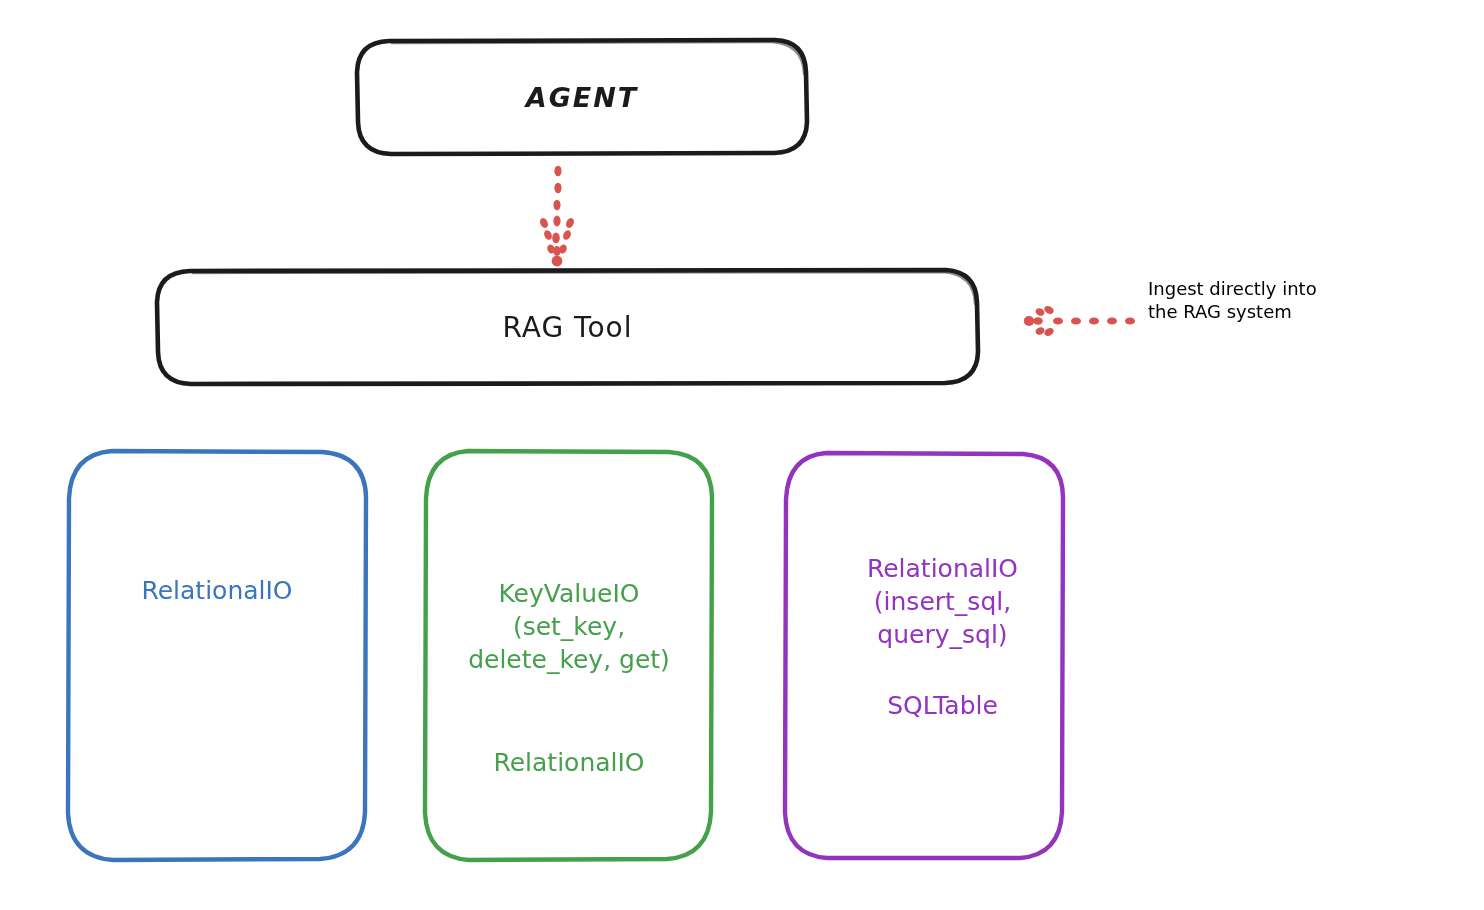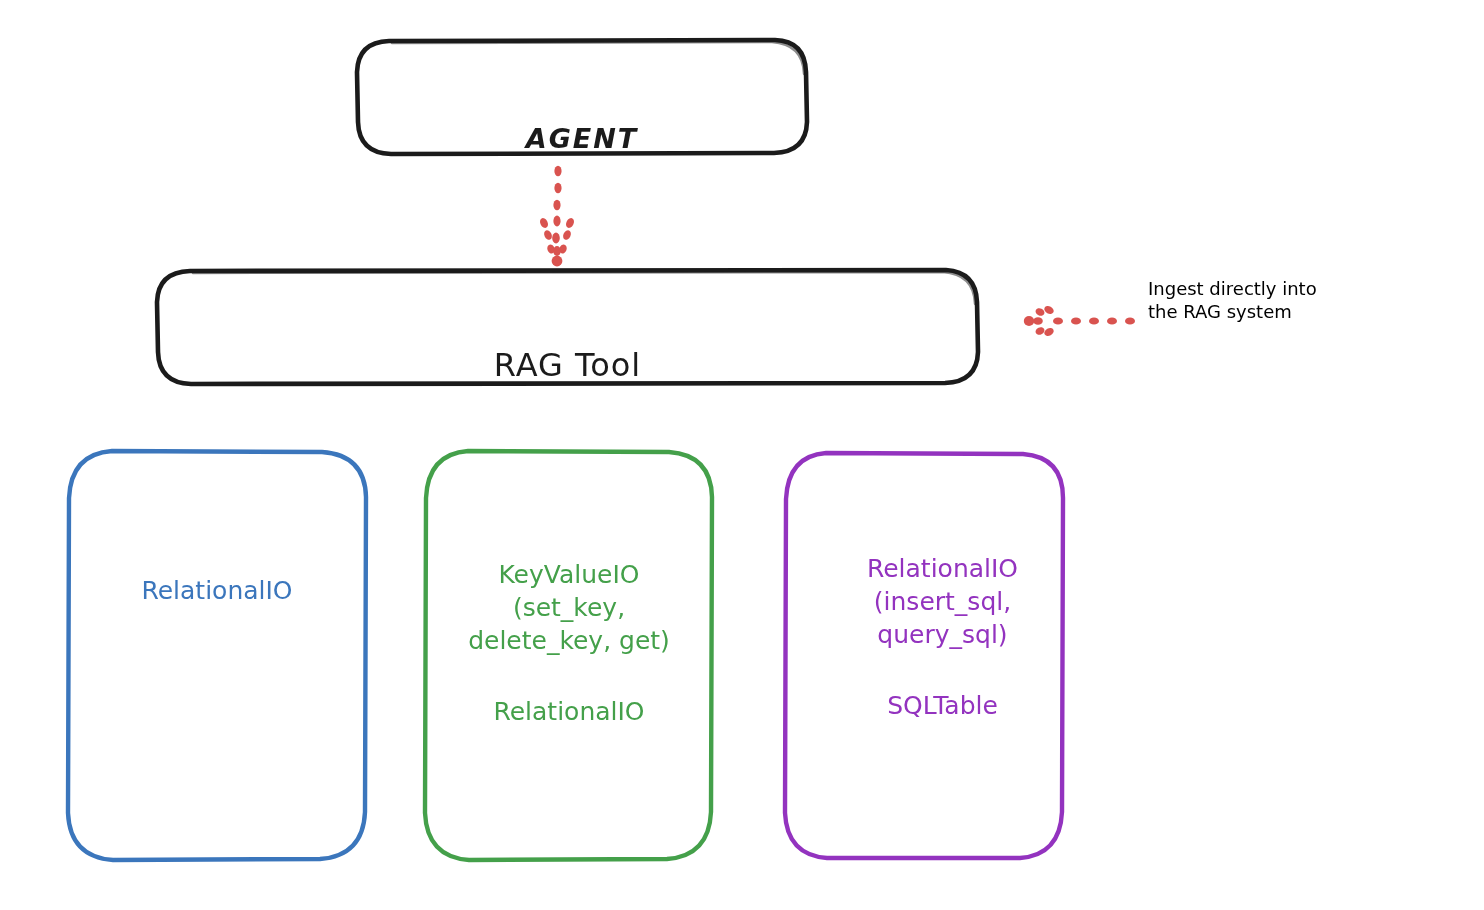--- a/index.html
+++ b/index.html
@@ -20,21 +20,21 @@
     left: 0; top: 0;
     width: 1484px;
     height: 910px;
   }
 
   .node {
     position: absolute;
     display: flex;
     flex-direction: column;
     align-items: center;
-    justify-content: flex-end;
+    justify-content: center;
     text-align: center;
     box-sizing: border-box;
   }
 
   
   #agent-node {
     left: 357px;
     top: 40px;
     width: 450px;
     height: 114px;
@@ -50,34 +50,34 @@
 
   
   #rag-node {
     left: 157px;
     top: 270px;
     width: 821px;
     height: 114px;
   }
   #rag-label {
     font-family: "DejaVu Sans", sans-serif;
-    font-size: 32px;
+    font-size: 28px;
     font-weight: 500;
     letter-spacing: 1px;
     color: #1b1b1b;
   }
 
   
   .store {
     align-items: center;
     justify-content: flex-start;
     padding-top: 86px;
   }
   #store-vector  { left: 68px;  top: 450px; width: 298px; height: 410px; }
-  #store-keyvalue{ left: 425px; top: 458px; width: 288px; height: 302px; }
+  #store-keyvalue{ left: 425px; top: 477px; width: 288px; height: 302px; gap: 32px; }
   #store-relational{ left: 785px; top: 452px; width: 279px; height: 406px; }
 
   .store-title {
     font-family: "DejaVu Sans", sans-serif;
     font-size: 25px;
     font-weight: 500;
     line-height: 1.32;
     white-space: pre-line;
     padding: 0 6px;
   }

